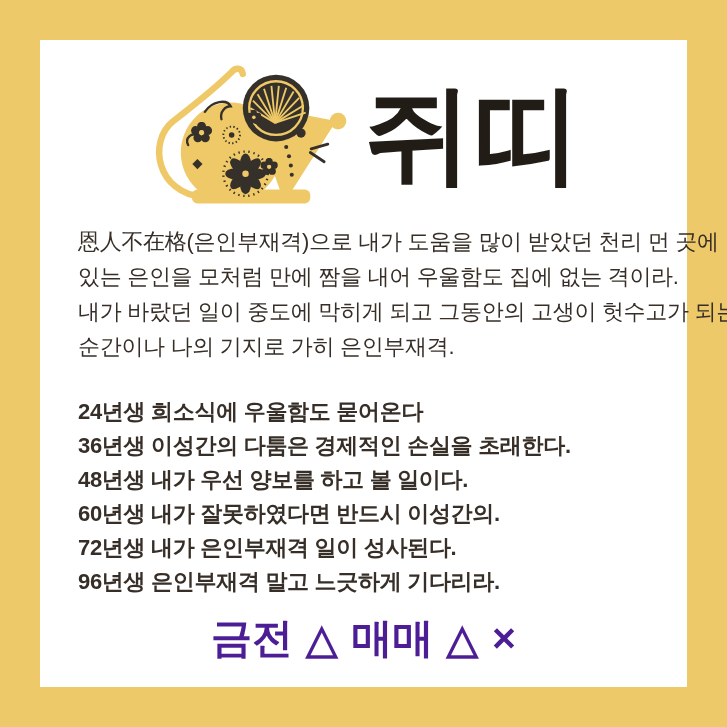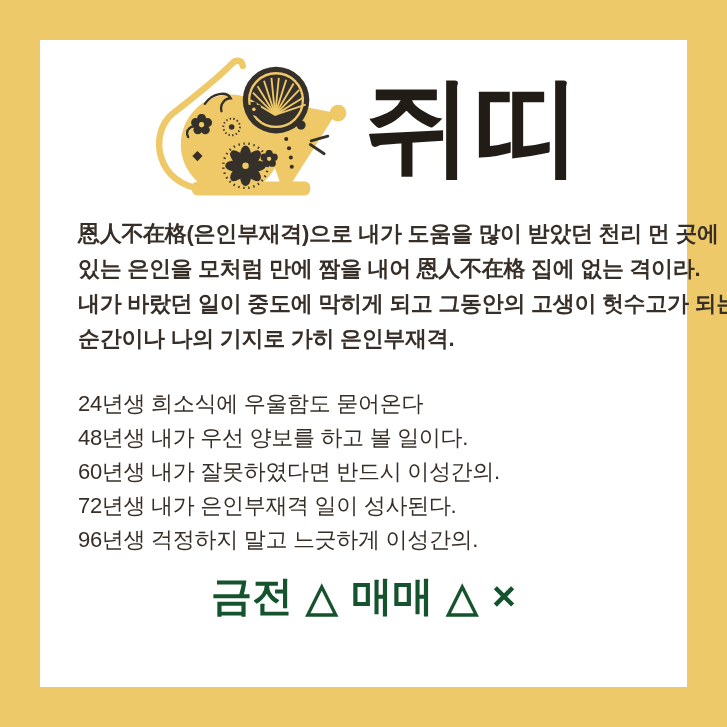--- a/index.html
+++ b/index.html
@@ -12,58 +12,58 @@
   .card {
     position: absolute;
     left: 40px; top: 40px;
     width: 647px; height: 647px;
     background: #FFFFFF;
   }
   .header {
     display: flex;
     align-items: center;
     justify-content: center;
-    padding-top: 12px;
+    padding-top: 20px;
     gap: 6px;
   }
   .rat-svg { width: 214px; height: 148px; flex: 0 0 auto; }
   .title {
     font-size: 108px;
     font-weight: 900;
     color: #221C17;
     line-height: 1.05;
     letter-spacing: 1px;
     white-space: nowrap;
   }
   .para {
     margin: 16px 30px 0 38px;
     font-size: 22px;
-    font-weight: 700;
+    font-weight: 400;
     color: #362E27;
     line-height: 35px;
     letter-spacing: -0.3px;
   }
   .years {
     margin: 31px 30px 8px 38px;
     font-size: 22px;
-    font-weight: 400;
+    font-weight: 700;
     color: #362E27;
     line-height: 34px;
     letter-spacing: -0.3px;
   }
   .line { white-space: nowrap; }
   .summary {
     margin-top: 12px;
     display: flex;
     justify-content: center;
     align-items: center;
     gap: 14px;
     font-size: 41px;
     font-weight: 800;
-    color: #14532d;
+    color: #4c1d95;
     white-space: nowrap;
   }
   .summary-item {
     display: inline-flex;
     align-items: center;
     gap: 13px;
   }
   .sym { font-weight: 600; }
 </style>
 </head>
@@ -145,31 +145,32 @@
 
         <path d="M64 56 C 72 44, 88 42, 92 50 C 86 50, 80 56, 82 64" fill="none" stroke="#35302A" stroke-width="2.5" stroke-linecap="round"></path>
         <path d="M46 92 C 42 84, 50 78, 56 82" fill="none" stroke="#35302A" stroke-width="2.5" stroke-linecap="round"></path>
         <path d="M56 107 l5.5 5.5 l-5.5 5.5 l-5.5 -5.5 z" fill="#35302A"></path>
       </svg>
       <div class="title">쥐띠</div>
     </div>
 
     <div class="para">
       <div class="line">恩人不在格(은인부재격)으로 내가 도움을 많이 받았던 천리 먼 곳에</div>
-      <div class="line">있는 은인을 모처럼 만에 짬을 내어 恩人不在格 집에 없는 격이라.</div>
+      <div class="line">있는 은인을 모처럼 만에 짬을 내어 우울함도 집에 없는 격이라.</div>
       <div class="line">내가 바랐던 일이 중도에 막히게 되고 그동안의 고생이 헛수고가 되는</div>
       <div class="line">순간이나 나의 기지로 가히 은인부재격.</div>
     </div>
 
     <div class="years">
       <div class="line">24년생 희소식에 우울함도 묻어온다</div>
+      <div class="line">36년생 이성간의 다툼은 경제적인 손실을 초래한다.</div>
       <div class="line">48년생 내가 우선 양보를 하고 볼 일이다.</div>
       <div class="line">60년생 내가 잘못하였다면 반드시 이성간의.</div>
       <div class="line">72년생 내가 은인부재격 일이 성사된다.</div>
-      <div class="line">96년생 걱정하지 말고 느긋하게 이성간의.</div>
+      <div class="line">96년생 은인부재격 말고 느긋하게 기다리라.</div>
     </div>
 
     <div class="summary">
       <span class="summary-item">
         <span>금전</span>
         <span class="sym">△</span>
       </span>
       <span class="summary-item">
         <span>매매</span>
         <span class="sym">△</span>

